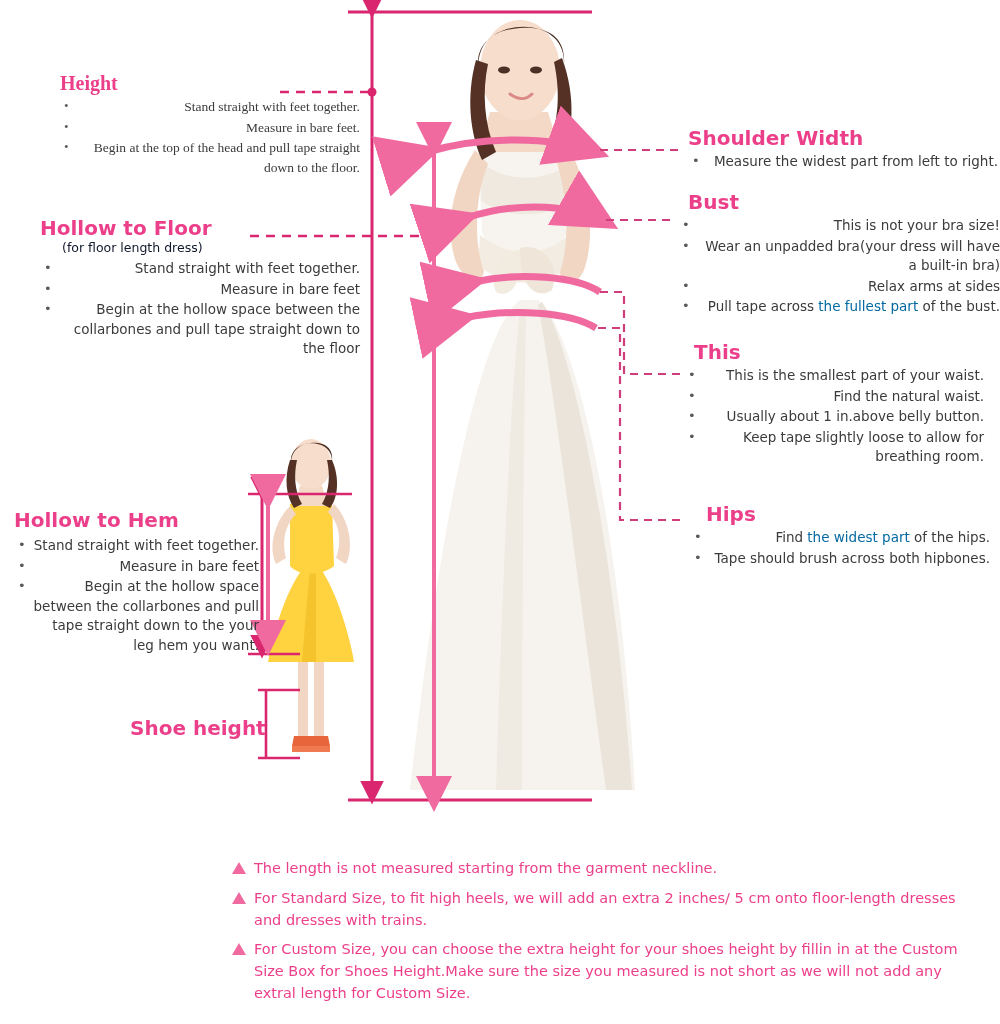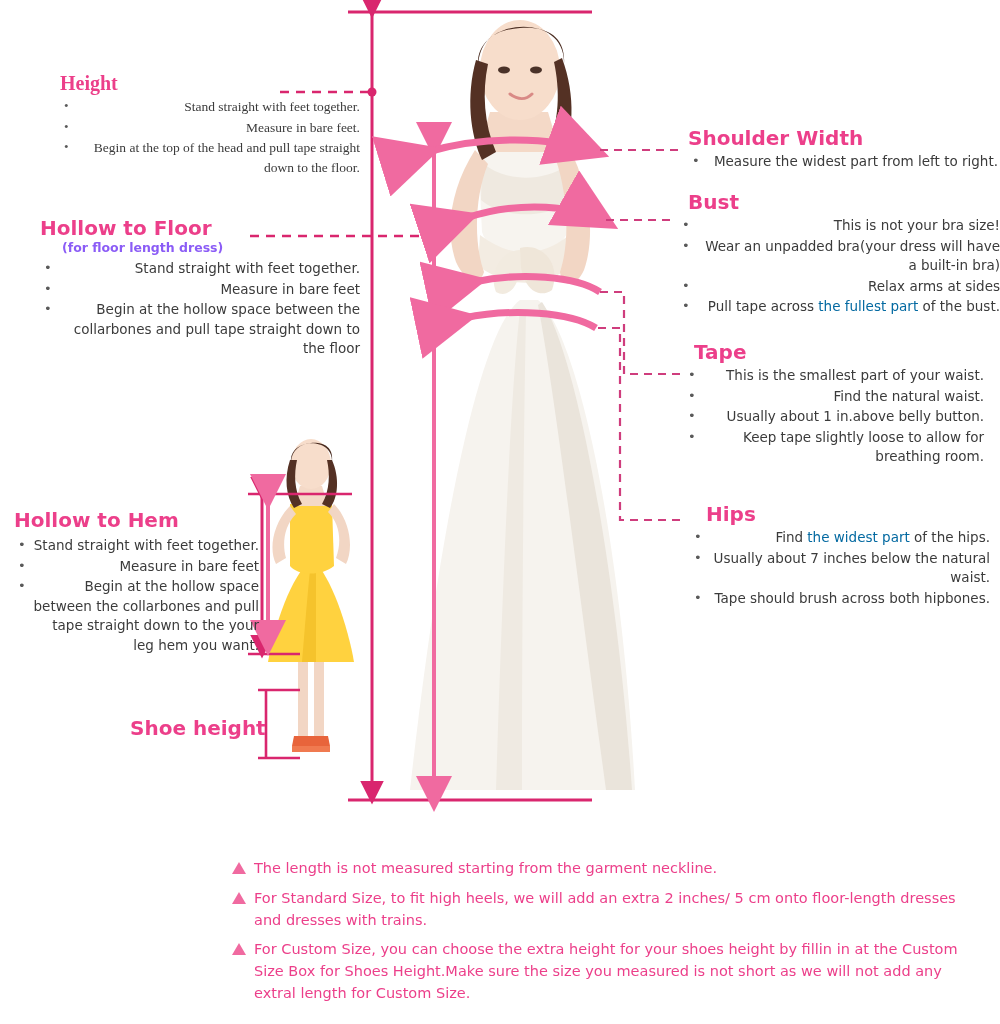--- a/index.html
+++ b/index.html
@@ -36,23 +36,23 @@
     height: 330px;
   }
   
   .heading {
     color: #ec3f8a;
     font-weight: bold;
     font-size: 20px;
     white-space: nowrap;
   }
   .subheading {
-    color: #8b5cf6;
+    color: #0f172a;
     font-size: 12.5px;
-    font-weight: bold;
+    font-weight: normal;
     white-space: nowrap;
   }
   .bullets {
     color: #3b3b3b;
     font-size: 13.5px;
     line-height: 1.45;
     text-align: right;
   }
   .bullets ul {
     margin: 2px 0 0 0;
@@ -271,37 +271,36 @@
       <ul>
         <li>This is not your bra size!</li>
         <li>Wear an unpadded bra(your dress will have a built-in bra)</li>
         <li>Relax arms at sides</li>
         <li><span class="nowrap">Pull tape across <span class="pinktext">the fullest part</span> of the bust.</span></li>
       </ul>
     </div>
   </div>
 
   <div id="panel-waist">
-    <div class="heading panel-head-inline" style="margin-left:10px">Tape</div>
+    <div class="heading panel-head-inline" style="margin-left:10px">This</div>
     <div class="bullets">
       <ul>
         <li>This is the smallest part of your waist.</li>
         <li>Find the natural waist.</li>
         <li>Usually about 1 in.above belly button.</li>
         <li>Keep tape slightly loose to allow for breathing room.</li>
       </ul>
     </div>
   </div>
 
   <div id="panel-hips">
     <div class="heading panel-head-inline" style="margin-left:16px">Hips</div>
     <div class="bullets">
       <ul>
         <li>Find <span class="pinktext">the widest part</span> of the hips.</li>
-        <li>Usually about 7 inches below the natural waist.</li>
         <li>Tape should brush across both hipbones.</li>
       </ul>
     </div>
   </div>
 
   <div id="notes">
     <div class="note">
       <span class="tri"></span>
       <span>The length is not measured starting from the garment neckline.</span>
     </div>

